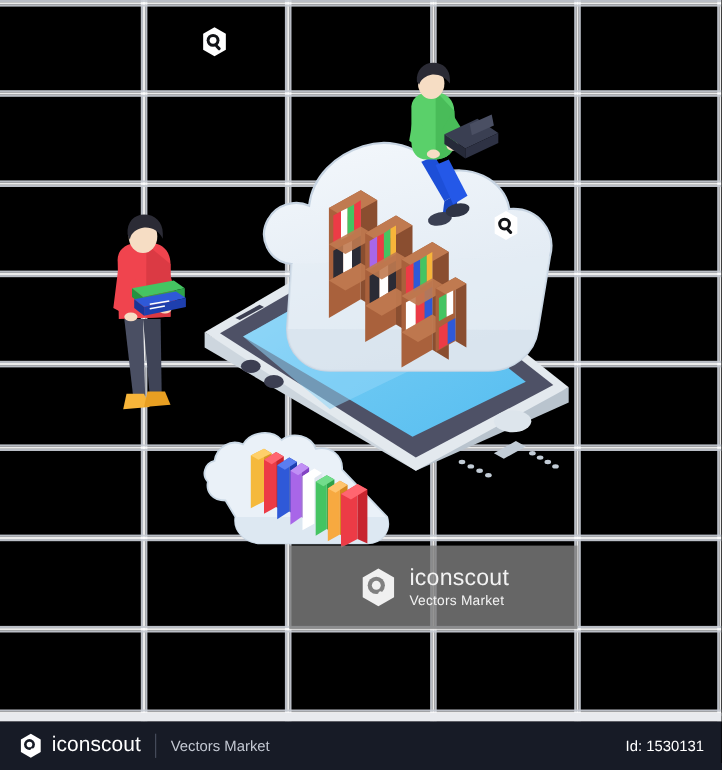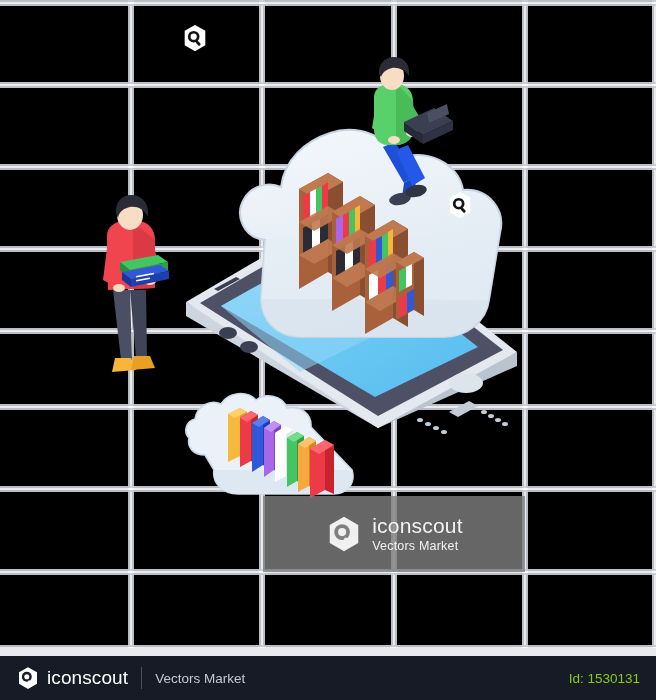--- a/index.html
+++ b/index.html
@@ -46,21 +46,21 @@
   .footer{
     position:absolute;left:0;bottom:0;width:656px;height:44px;
     background:#171b26;display:flex;align-items:center;padding:0 16px;
     box-sizing:border-box;
   }
   .f-logo{width:24px;height:24px;flex:none;}
   .f-brand{color:#fff;font-size:19px;margin-left:7px;letter-spacing:.1px;}
   .f-div{width:1px;height:22px;background:#4a5060;margin:0 13px;}
   .f-contrib{color:#c3c8d2;font-size:13.5px;}
   .f-spacer{flex:1;}
-  .f-id{color:#84cc16;font-size:13.5px;}
+  .f-id{color:#ffffff;font-size:13.5px;}
   .strip{position:absolute;left:0;top:648px;width:656px;height:8px;background:#e8eaee;}
 </style>
 </head>
 <body>
 
 <div id="stage">
 
   <div class="canvas-area">
 
     <div class="gridline v" style="left:130px"></div>

